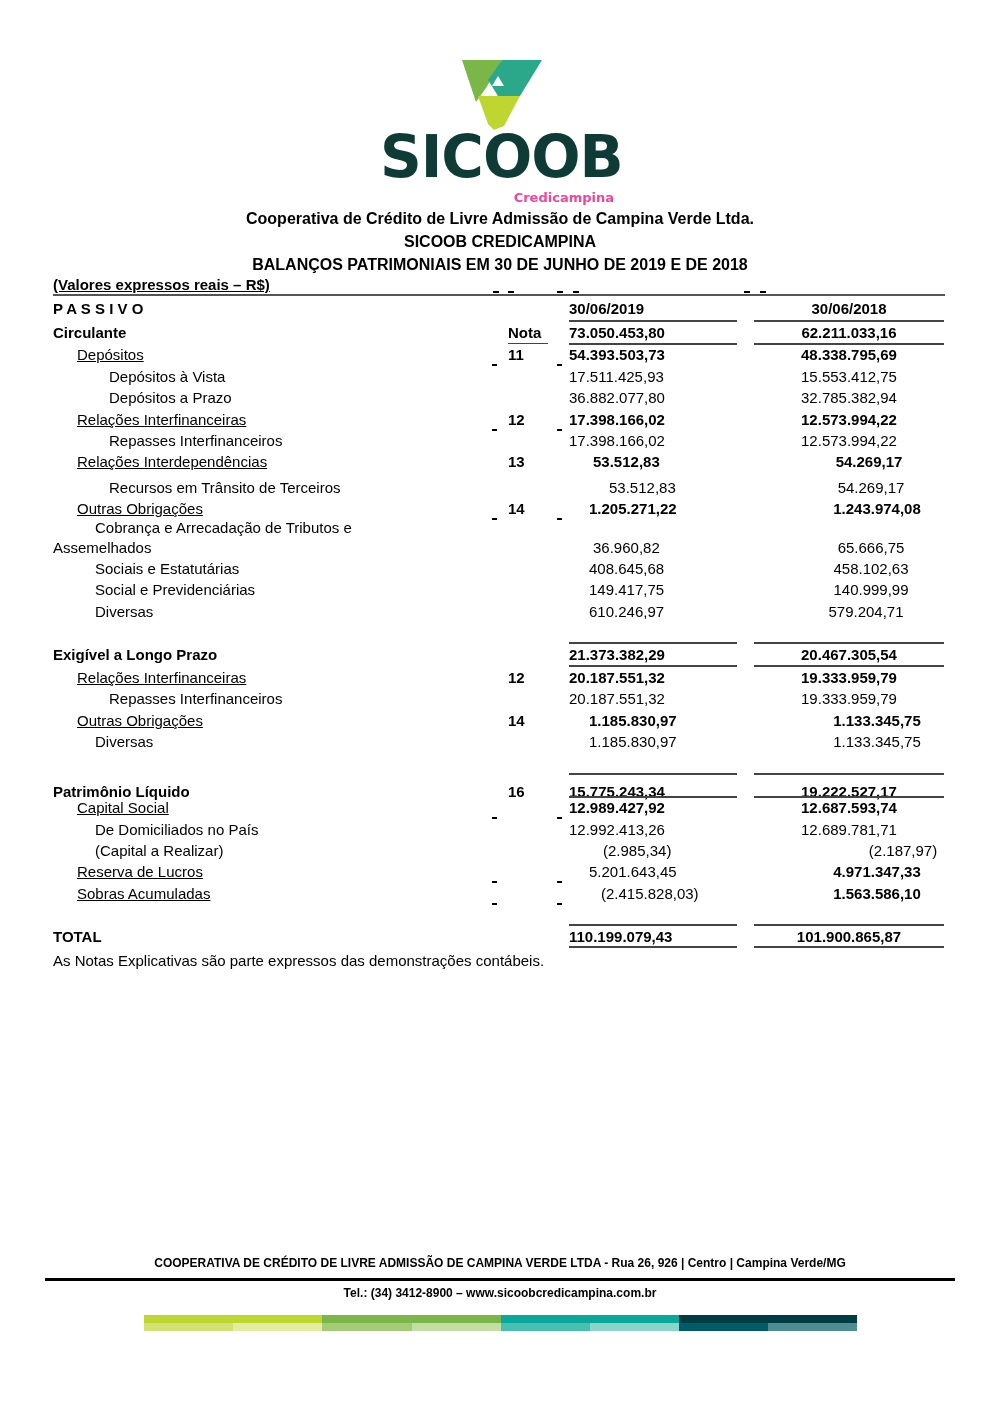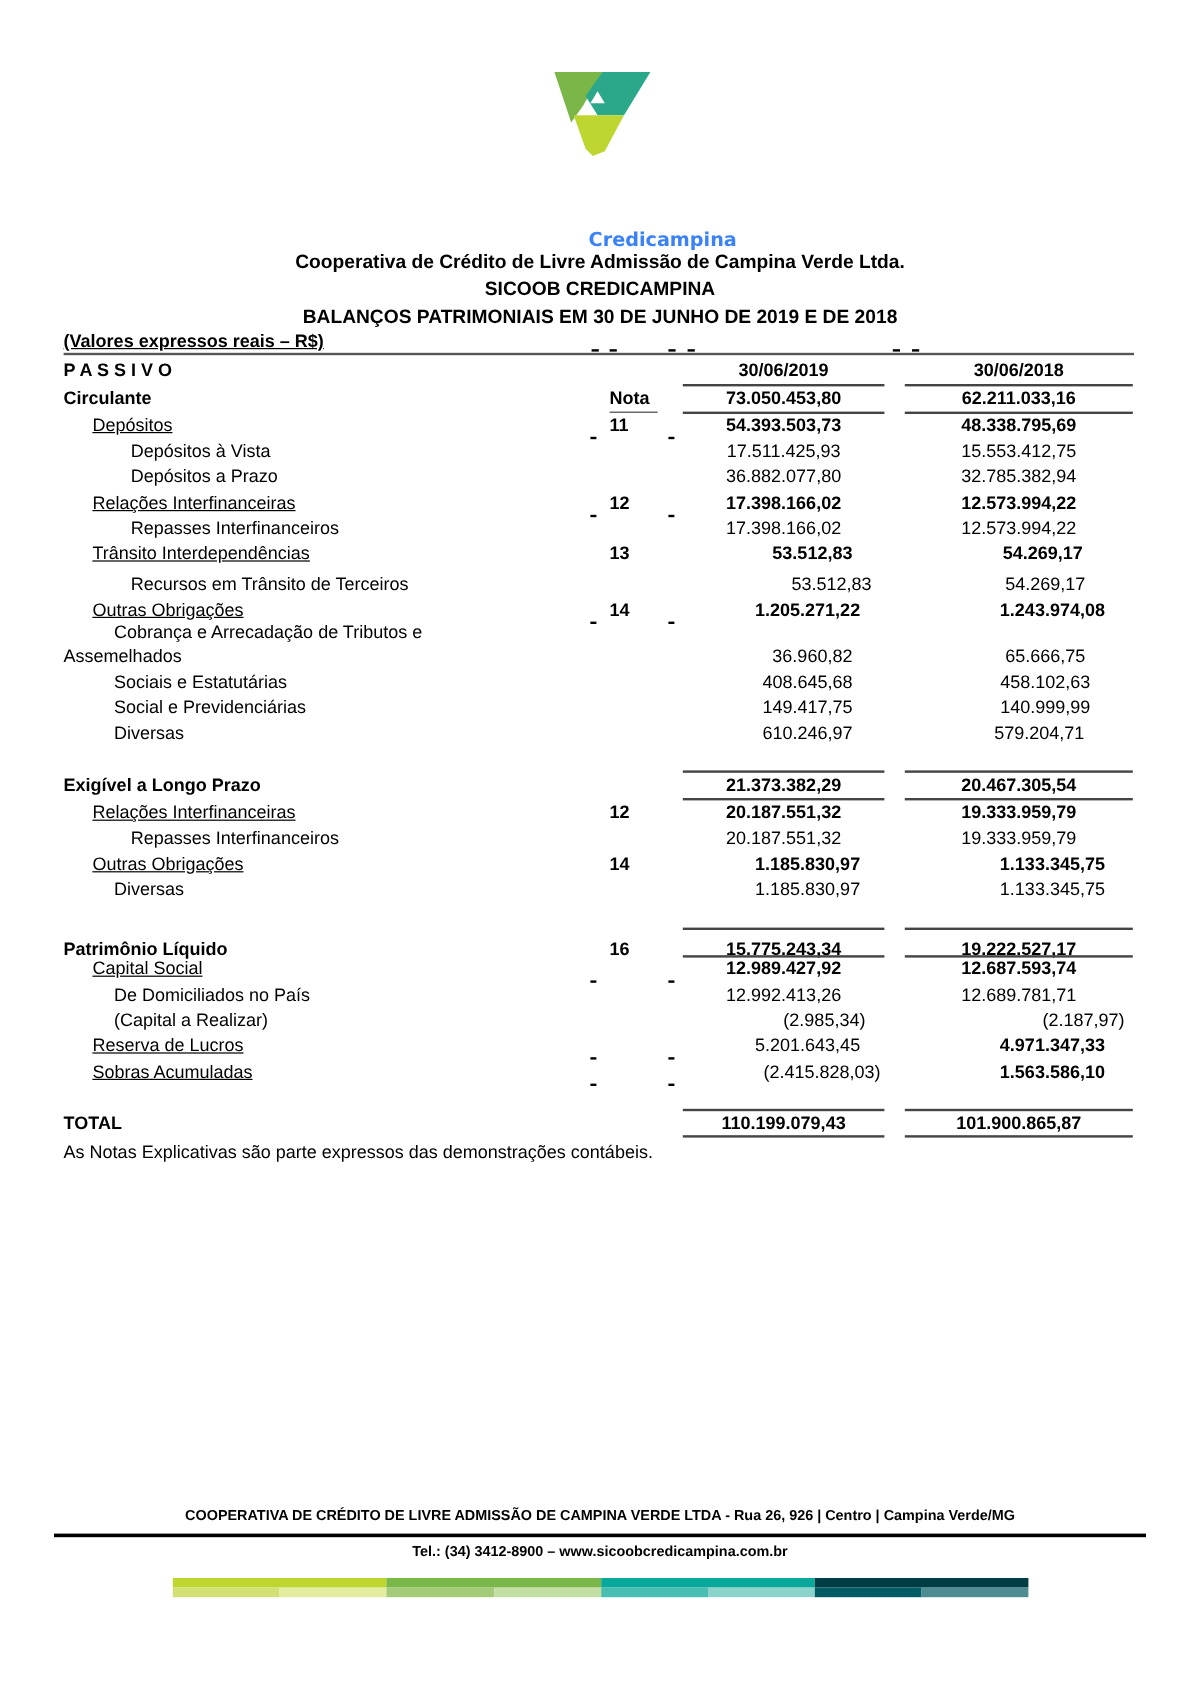--- a/index.html
+++ b/index.html
@@ -5,31 +5,31 @@
   html, body { margin: 0; padding: 0; background: #ffffff; }
   body { width: 1000px; height: 1414px; position: relative; overflow: hidden;
          font-family: "Liberation Sans", sans-serif; color: #000; }
   .logo { position: absolute; left: 380px; top: 58px; width: 240px; height: 150px; }
   .logo svg { display: block; }
   .logo .wordmark { position: absolute; left: 0; top: 70px; width: 240px; text-align: center;
                     font-family: "DejaVu Sans", sans-serif; font-weight: bold; font-size: 58px;
                     letter-spacing: -1px; color: #0f3b36; line-height: 1; }
   .logo .sub { position: absolute; left: 0; top: 132px; width: 240px; text-align: right;
                padding-right: 6px; box-sizing: border-box;
-               font-family: "DejaVu Sans", sans-serif; font-weight: bold; font-size: 16px; color: #3b82f6; }
+               font-family: "DejaVu Sans", sans-serif; font-weight: bold; font-size: 13px; color: #ec4899; }
   .hdr { position: absolute; left: 0; width: 1000px; text-align: center; font-weight: bold; font-size: 16px; }
   .units { position: absolute; left: 53px; top: 276px; font-weight: bold; font-size: 15px; text-decoration: underline; }
   .topline { position: absolute; left: 53px; top: 294px; width: 892px; height: 2px; background: #555; }
   .tick { position: absolute; top: 291px; width: 6px; height: 2px; background: #000; }
   .row { position: absolute; left: 53px; width: 900px; height: 20px; font-size: 15px; }
   .row .lbl { position: absolute; left: 0; white-space: nowrap; }
   .row .lbl.u { text-decoration: underline; }
   .row .lbl.b { font-weight: bold; }
   .row .nota { position: absolute; left: 455px; width: 40px; font-weight: bold; }
-  .row .v1 { position: absolute; left: 516px; width: 168px; text-align: center; }
+  .row .v1 { position: absolute; left: 516px; width: 168px; text-align: left; }
   .row .v2 { position: absolute; left: 700px; width: 192px; text-align: center; }
   .b { font-weight: bold; }
   .hline { position: absolute; height: 2px; background: #444; }
   .dash { position: absolute; width: 5px; height: 2px; background: #000; }
   .note { position: absolute; left: 53px; top: 952px; font-size: 15px; }
   .footer1 { position: absolute; left: 0; top: 1256px; width: 1000px; text-align: center; font-weight: bold; font-size: 12px; }
   .footrule { position: absolute; left: 45px; top: 1278px; width: 910px; height: 3px; background: #000; }
   .footer2 { position: absolute; left: 0; top: 1286px; width: 1000px; text-align: center; font-weight: bold; font-size: 12px; }
   .colorbar { position: absolute; left: 144px; top: 1315px; width: 713px; height: 16px; }
   .colorbar div { position: absolute; }
@@ -37,20 +37,21 @@
 </head>
 <body>
 
 <div class="logo">
   <svg width="240" height="72" viewBox="0 0 240 72">
     <polygon points="82,2 122,2 106,30 96,44" fill="#7ab648"></polygon>
     <polygon points="122,2 162,2 140,38 118,38 108,22" fill="#2aa889"></polygon>
     <polygon points="98,38 140,38 124,68 114,72 108,66" fill="#bfd630"></polygon>
     <polygon points="112,28 124,28 118,18" fill="#ffffff"></polygon>
   </svg>
+  <div class="wordmark">SICOOB</div>
   <div class="sub">Credicampina</div>
 </div>
 
 <div class="hdr" style="top:210px">Cooperativa de Crédito de Livre Admissão de Campina Verde Ltda.</div>
 <div class="hdr" style="top:233px">SICOOB CREDICAMPINA</div>
 <div class="hdr" style="top:256px">BALANÇOS PATRIMONIAIS EM 30 DE JUNHO DE 2019 E DE 2018</div>
 <div class="units">(Valores expressos reais – R$)</div>
 <div class="topline"></div>
 <div class="tick" style="left:493px"></div>
 <div class="tick" style="left:508px"></div>
@@ -102,21 +103,21 @@
   <span class="v2 b">12.573.994,22</span>
 </div>
 <div class="dash" style="left:492px;top:429px"></div>
 <div class="dash" style="left:557px;top:429px"></div>
 <div class="row" style="top:432px">
   <span class="lbl" style="left:56px">Repasses Interfinanceiros</span>
   <span class="v1">17.398.166,02</span>
   <span class="v2">12.573.994,22</span>
 </div>
 <div class="row" style="top:453px">
-  <span class="lbl u" style="padding-left:24px">Trânsito Interdependências</span>
+  <span class="lbl u" style="padding-left:24px">Relações Interdependências</span>
   <span class="nota">13</span>
   <span class="v1 b" style="left:540px">53.512,83</span>
   <span class="v2 b" style="left:720px">54.269,17</span>
 </div>
 <div class="row" style="top:479px">
   <span class="lbl" style="left:56px">Recursos em Trânsito de Terceiros</span>
   <span class="v1" style="left:556px">53.512,83</span>
   <span class="v2" style="left:722px">54.269,17</span>
 </div>
 <div class="row" style="top:500px">

